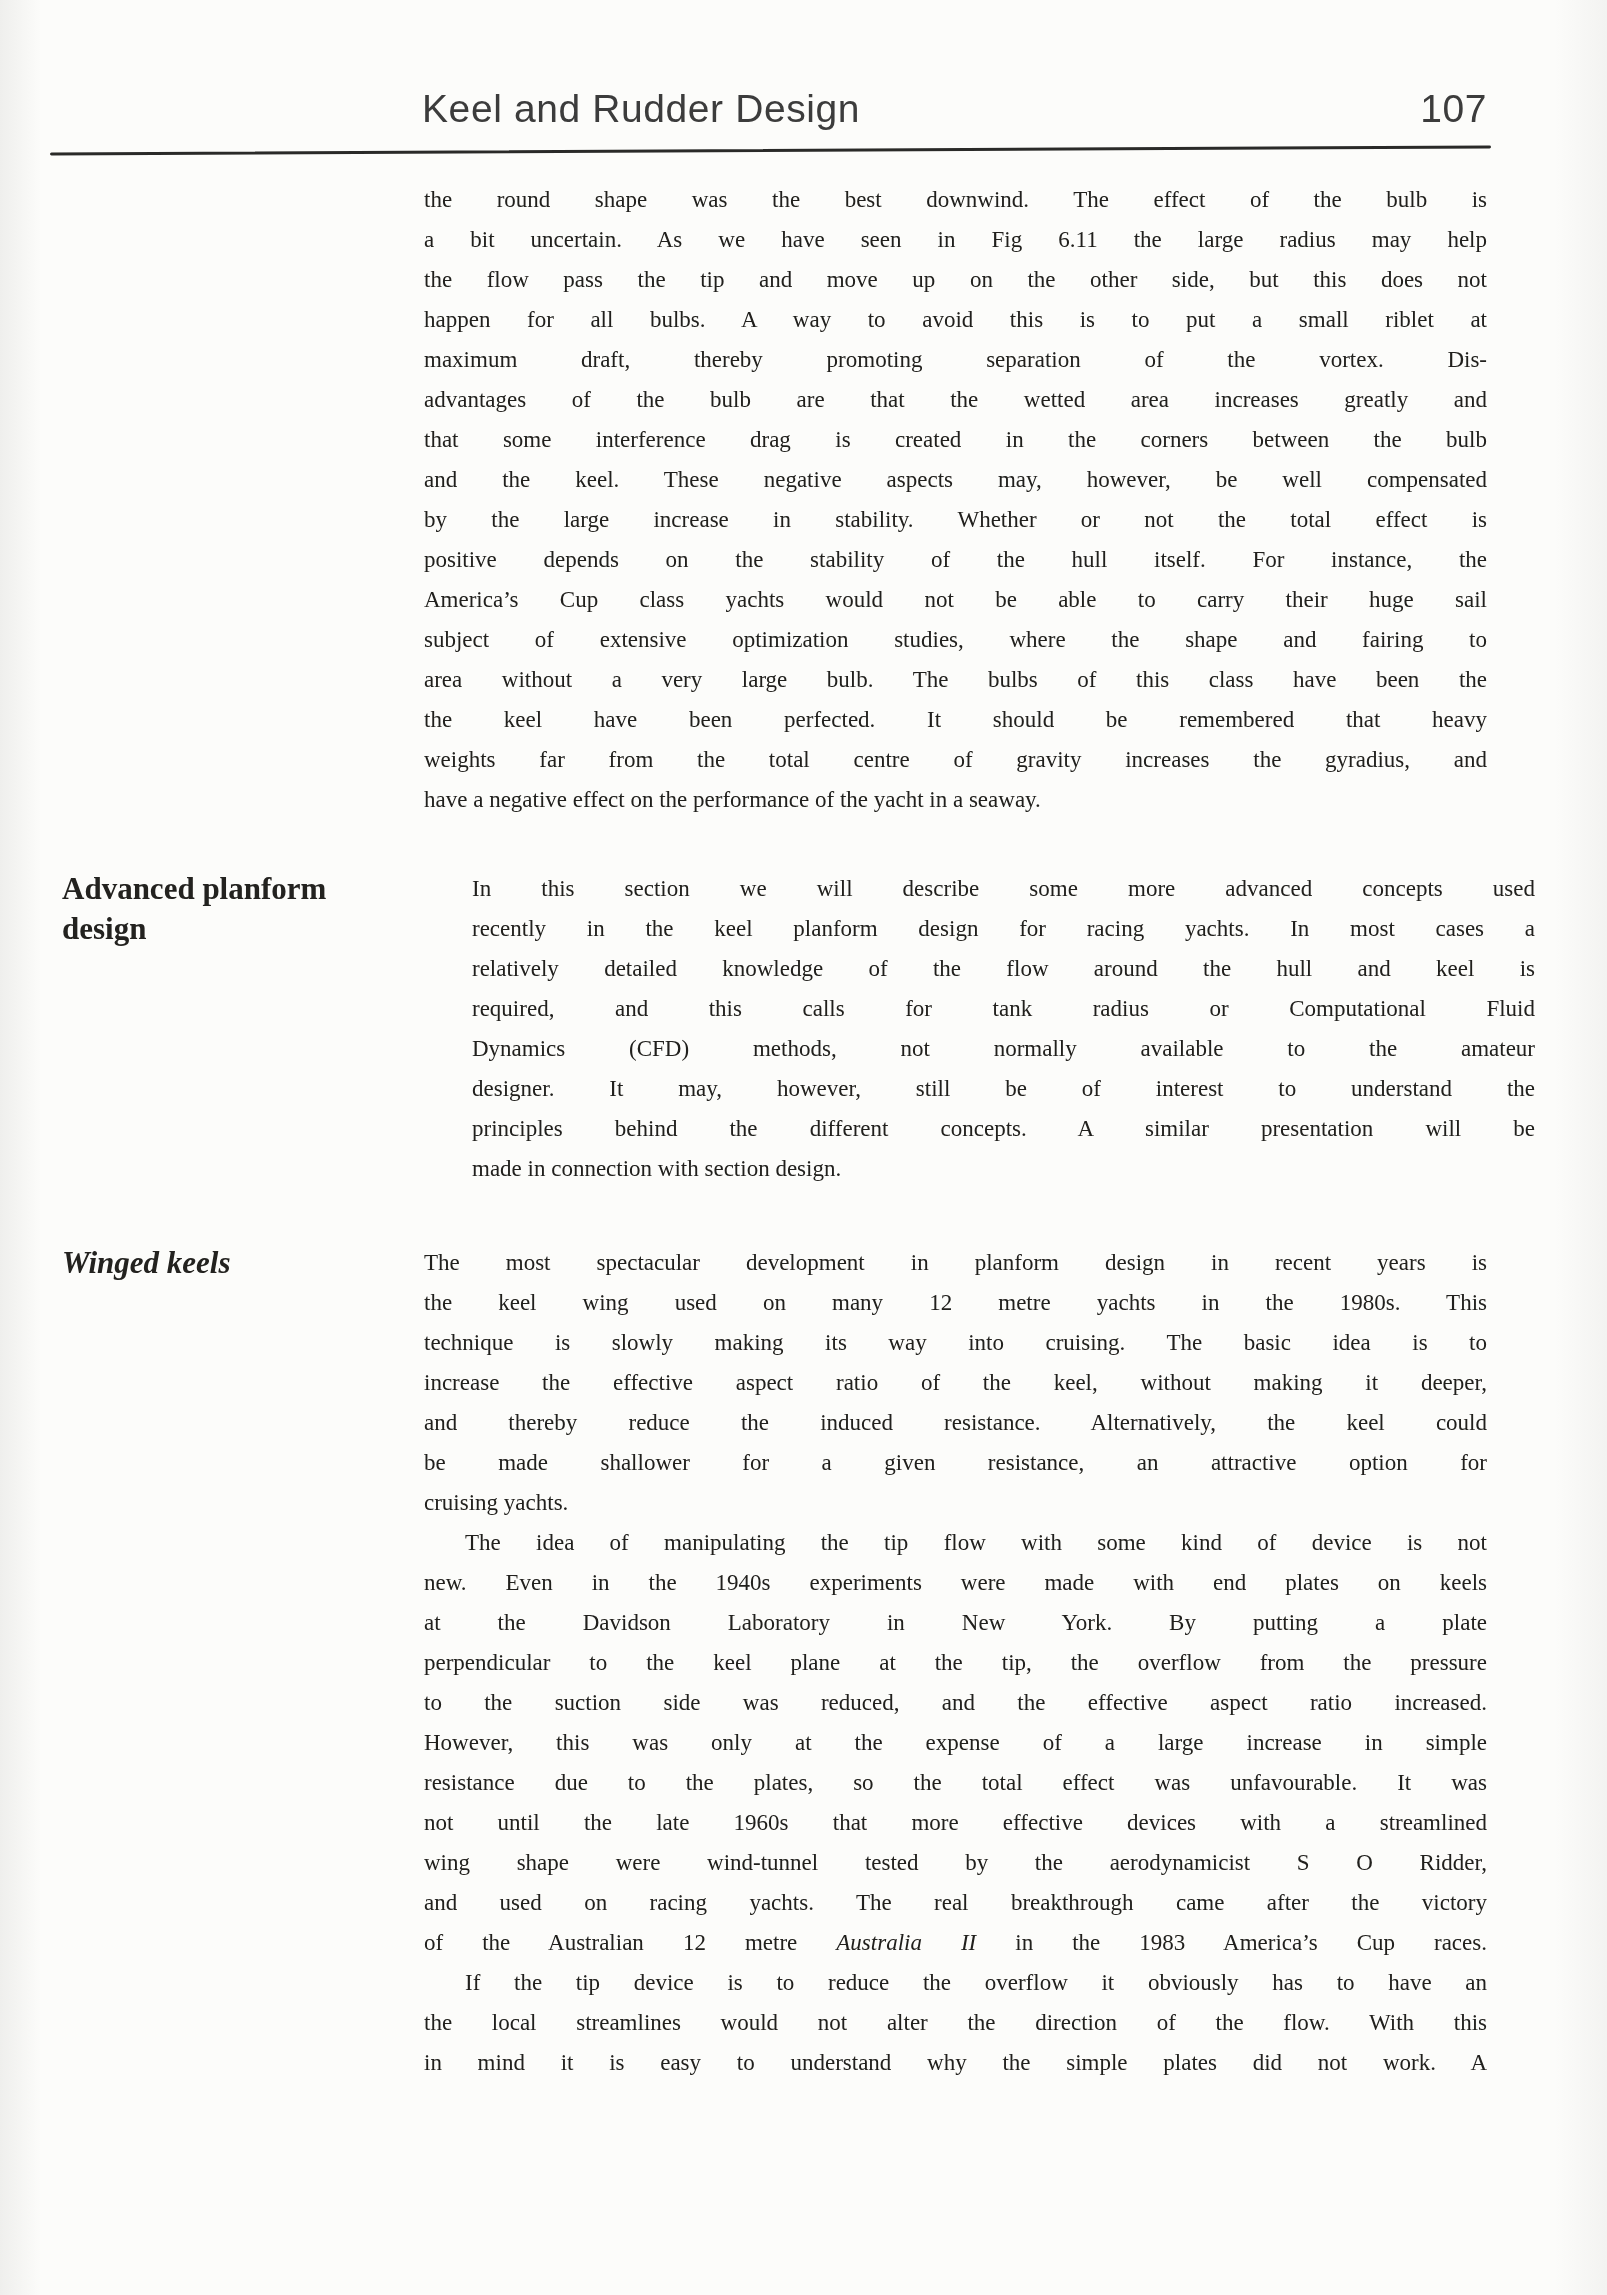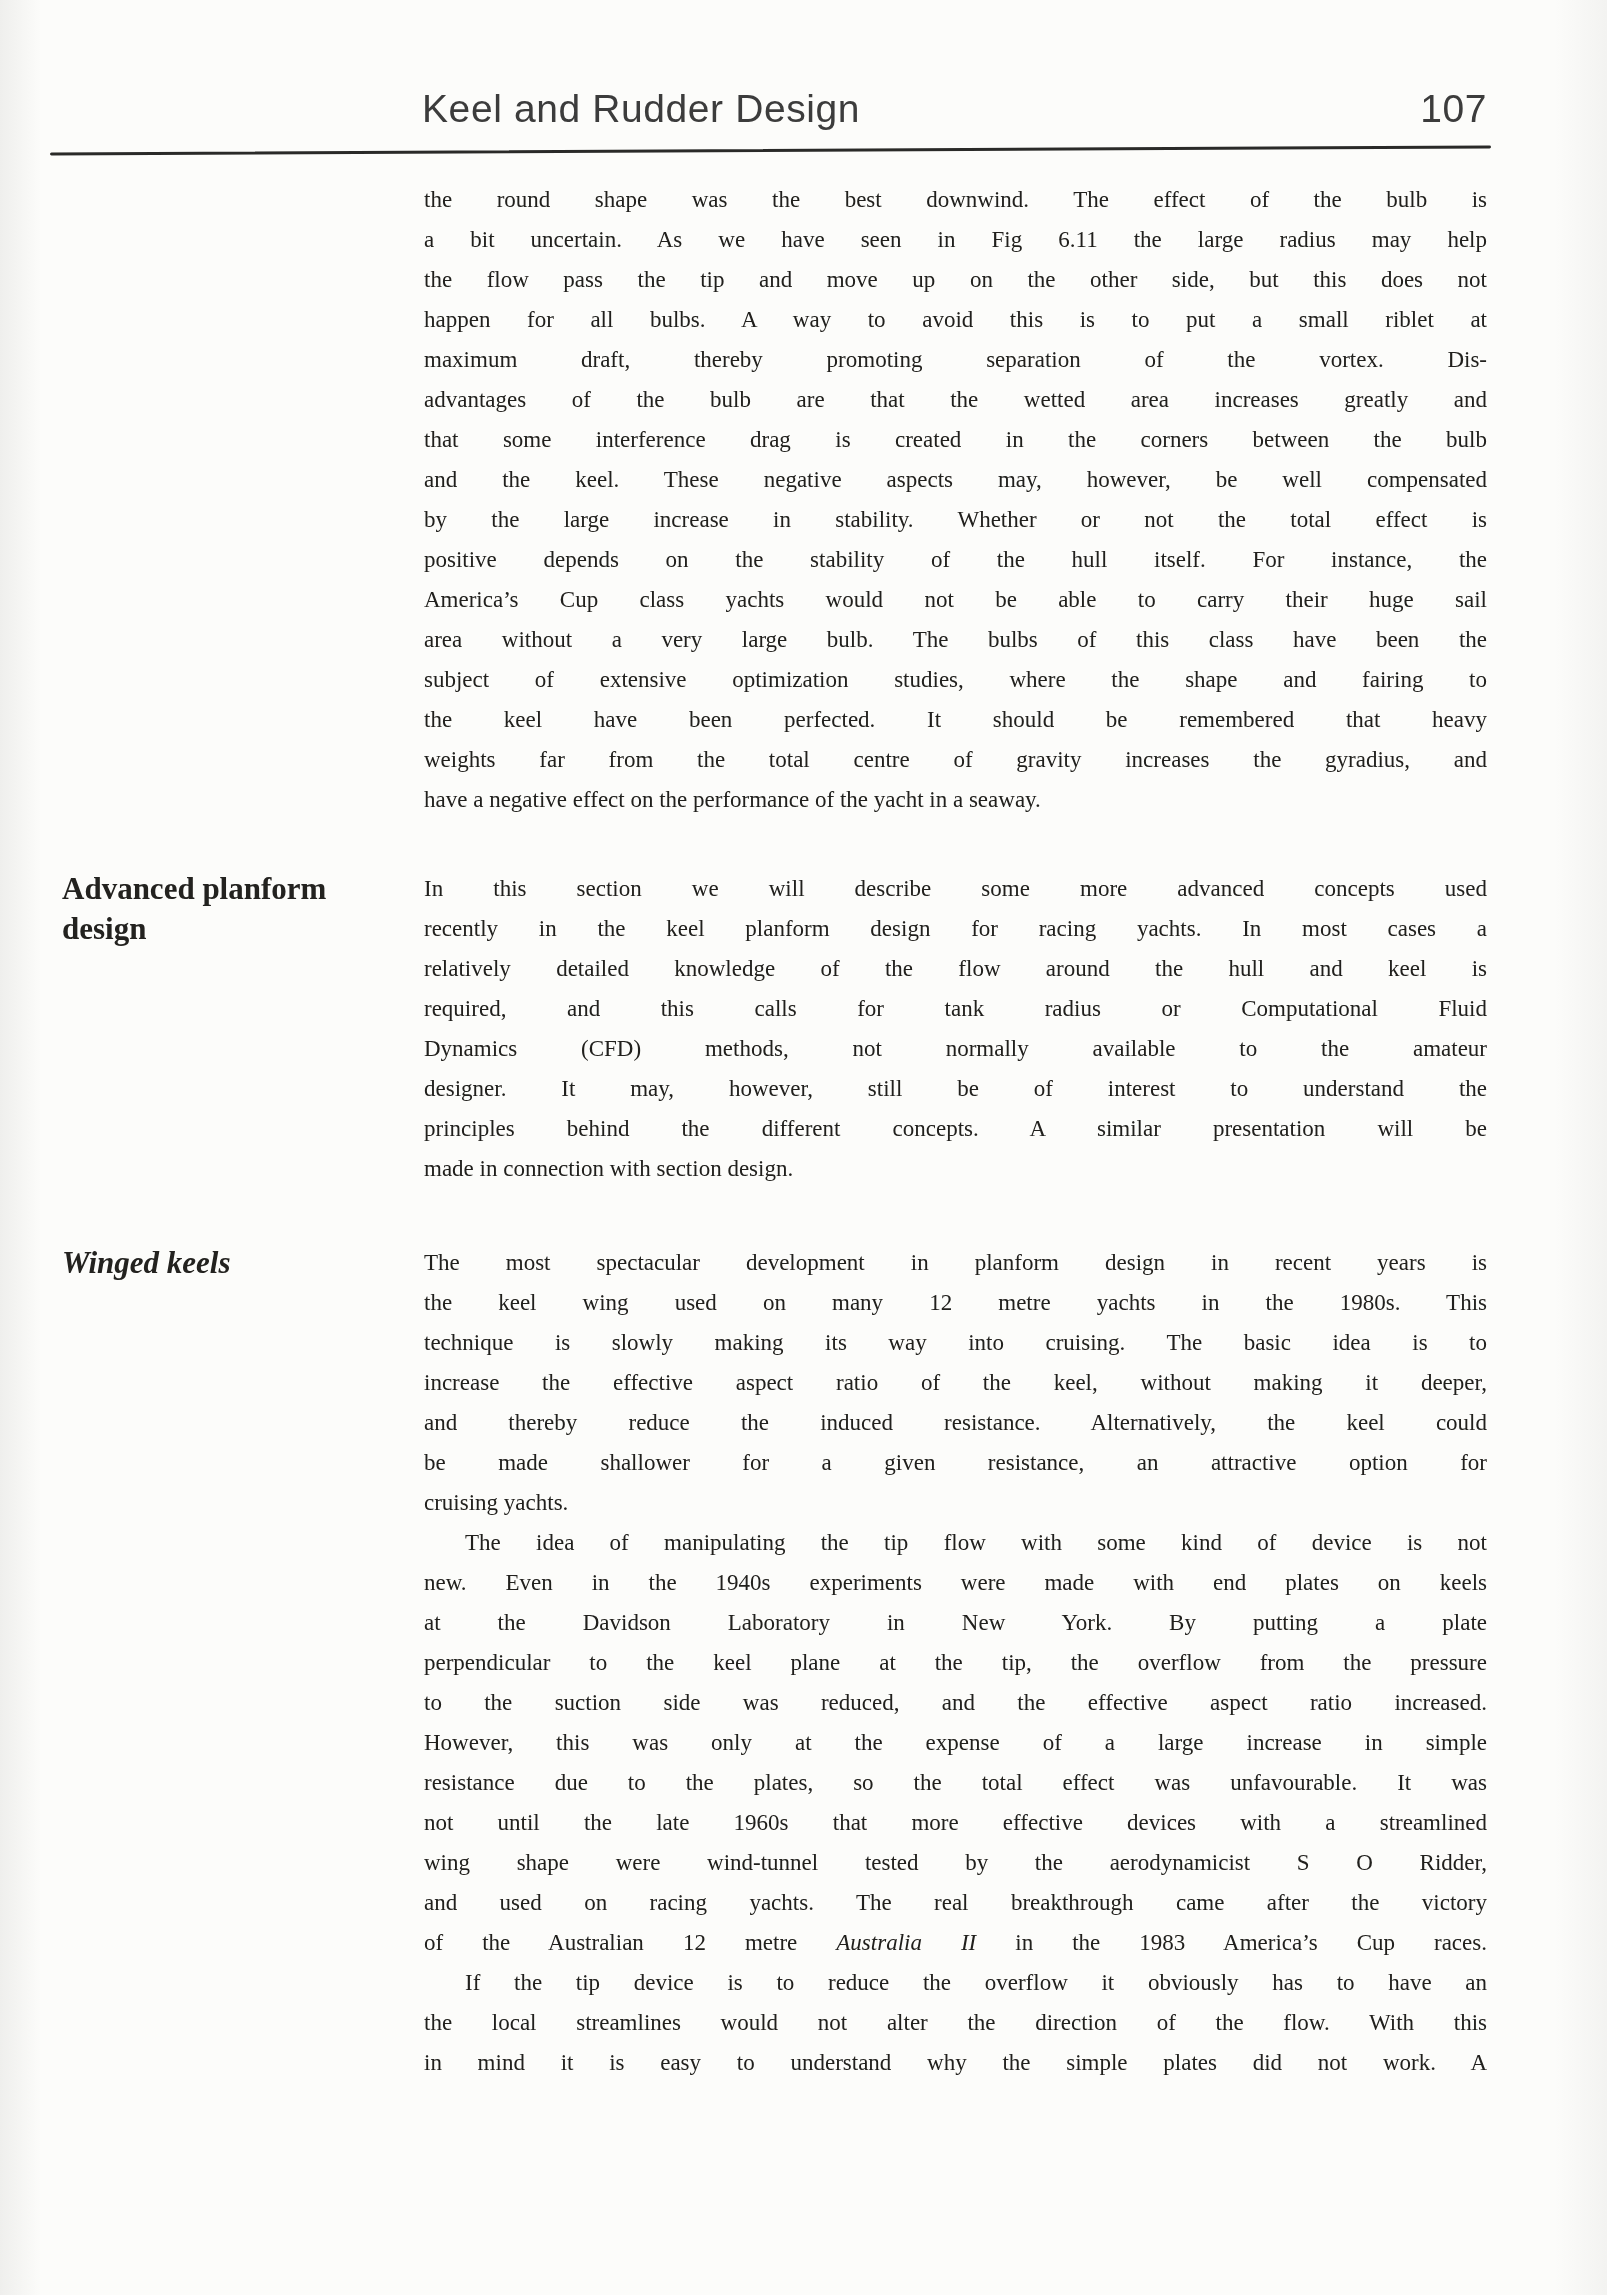--- a/index.html
+++ b/index.html
@@ -53,21 +53,21 @@
   }
 
   .content {
     position: absolute;
     left: 0;
     top: 180px;
     width: 1608px;
   }
 
   .section { display: flex; }
-  .section:nth-child(2) { margin-top: 49px; }
+  .section:nth-child(2) { margin-top: 49px; gap: 48px; }
   .section:nth-child(3) { margin-top: 54px; }
 
   .margin-cell {
     flex: 0 0 424px;
     box-sizing: border-box;
     padding-left: 62px;
   }
   .heading-line {
     font-size: 31px;
     line-height: 40px;
@@ -113,22 +113,22 @@
             <div class="tline">a bit uncertain. As we have seen in Fig 6.11 the large radius may help</div>
             <div class="tline">the flow pass the tip and move up on the other side, but this does not</div>
             <div class="tline">happen for all bulbs. A way to avoid this is to put a small riblet at</div>
             <div class="tline">maximum draft, thereby promoting separation of the vortex. Dis-</div>
             <div class="tline">advantages of the bulb are that the wetted area increases greatly and</div>
             <div class="tline">that some interference drag is created in the corners between the bulb</div>
             <div class="tline">and the keel. These negative aspects may, however, be well compensated</div>
             <div class="tline">by the large increase in stability. Whether or not the total effect is</div>
             <div class="tline">positive depends on the stability of the hull itself. For instance, the</div>
             <div class="tline">America’s Cup class yachts would not be able to carry their huge sail</div>
+            <div class="tline">subject of extensive optimization studies, where the shape and fairing to</div>
             <div class="tline">area without a very large bulb. The bulbs of this class have been the</div>
-            <div class="tline">subject of extensive optimization studies, where the shape and fairing to</div>
             <div class="tline">the keel have been perfected. It should be remembered that heavy</div>
             <div class="tline">weights far from the total centre of gravity increases the gyradius, and</div>
             <div class="tline last-left">have a negative effect on the performance of the yacht in a seaway.</div>
           </div>
         </div>
       </div>
       <div class="section">
         <div class="margin-cell">
           <div class="heading-line">Advanced planform</div>
           <div class="heading-line">design</div>

